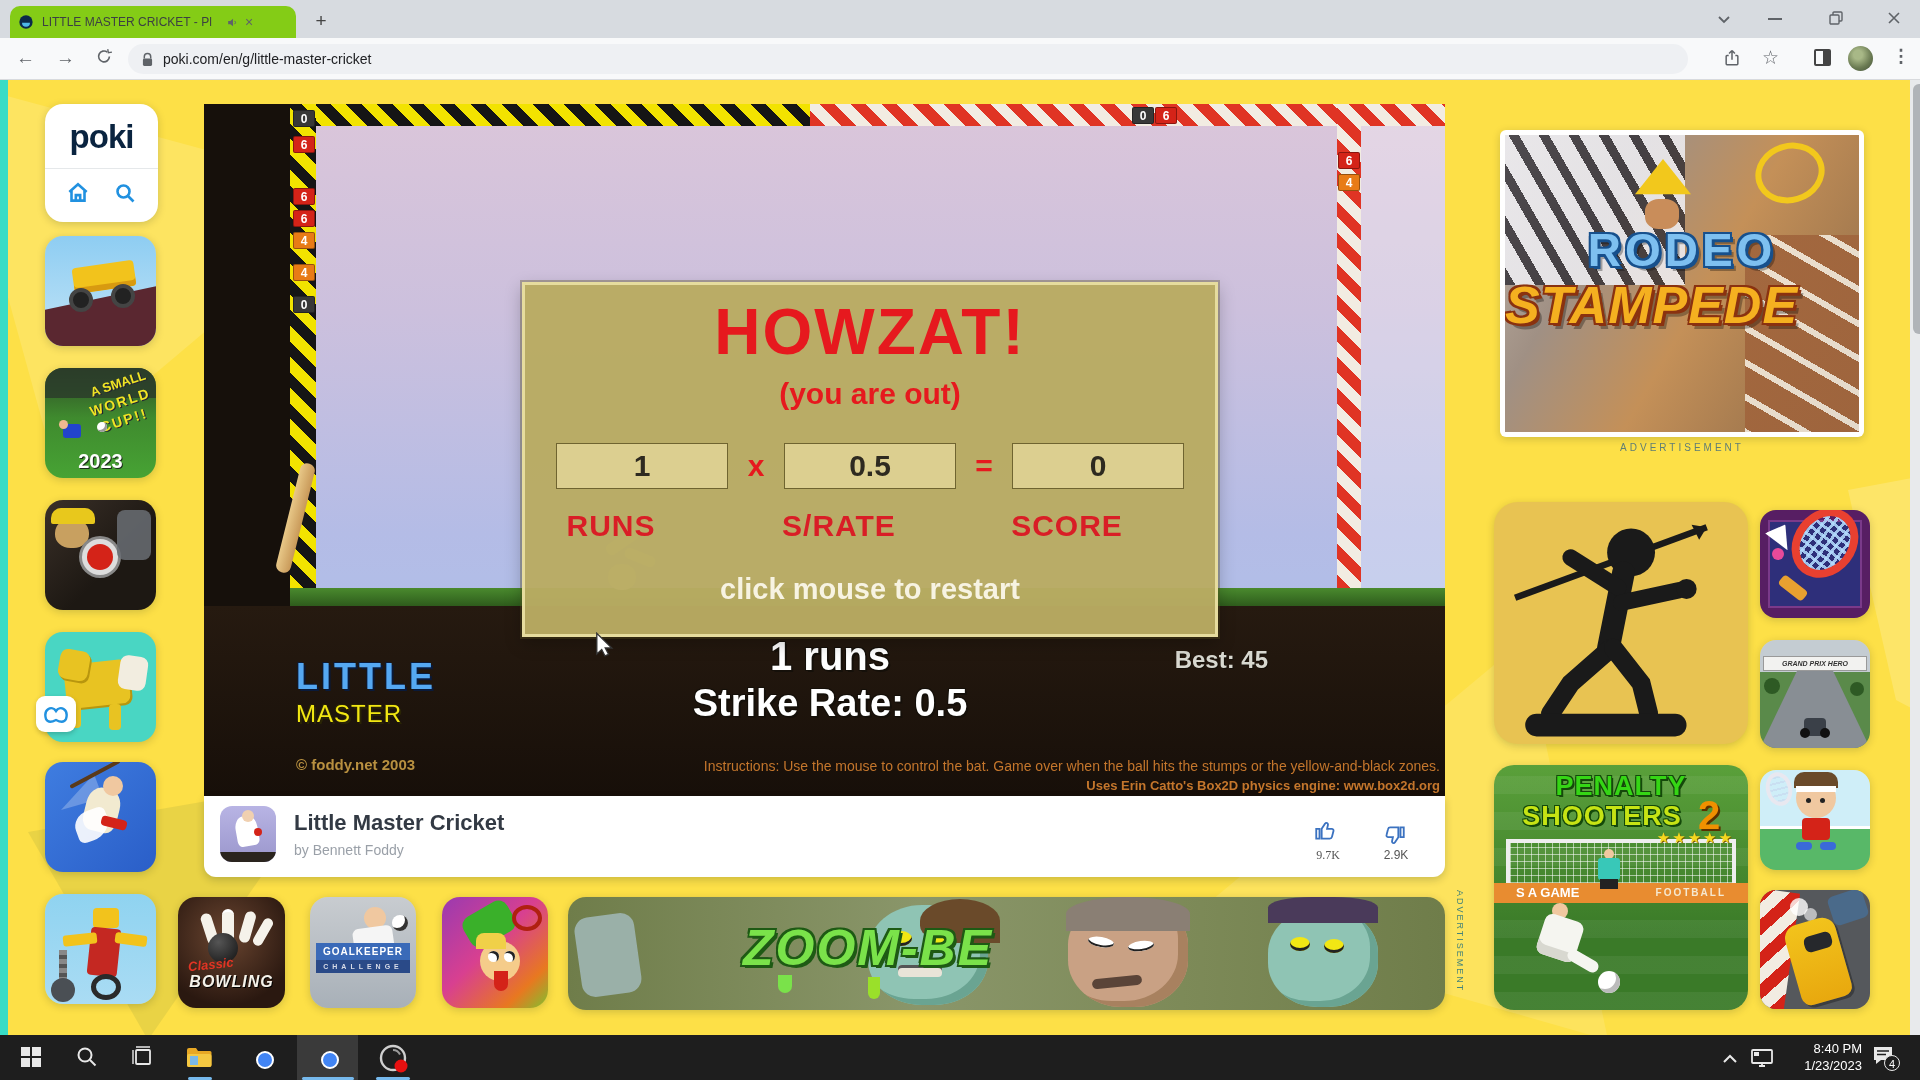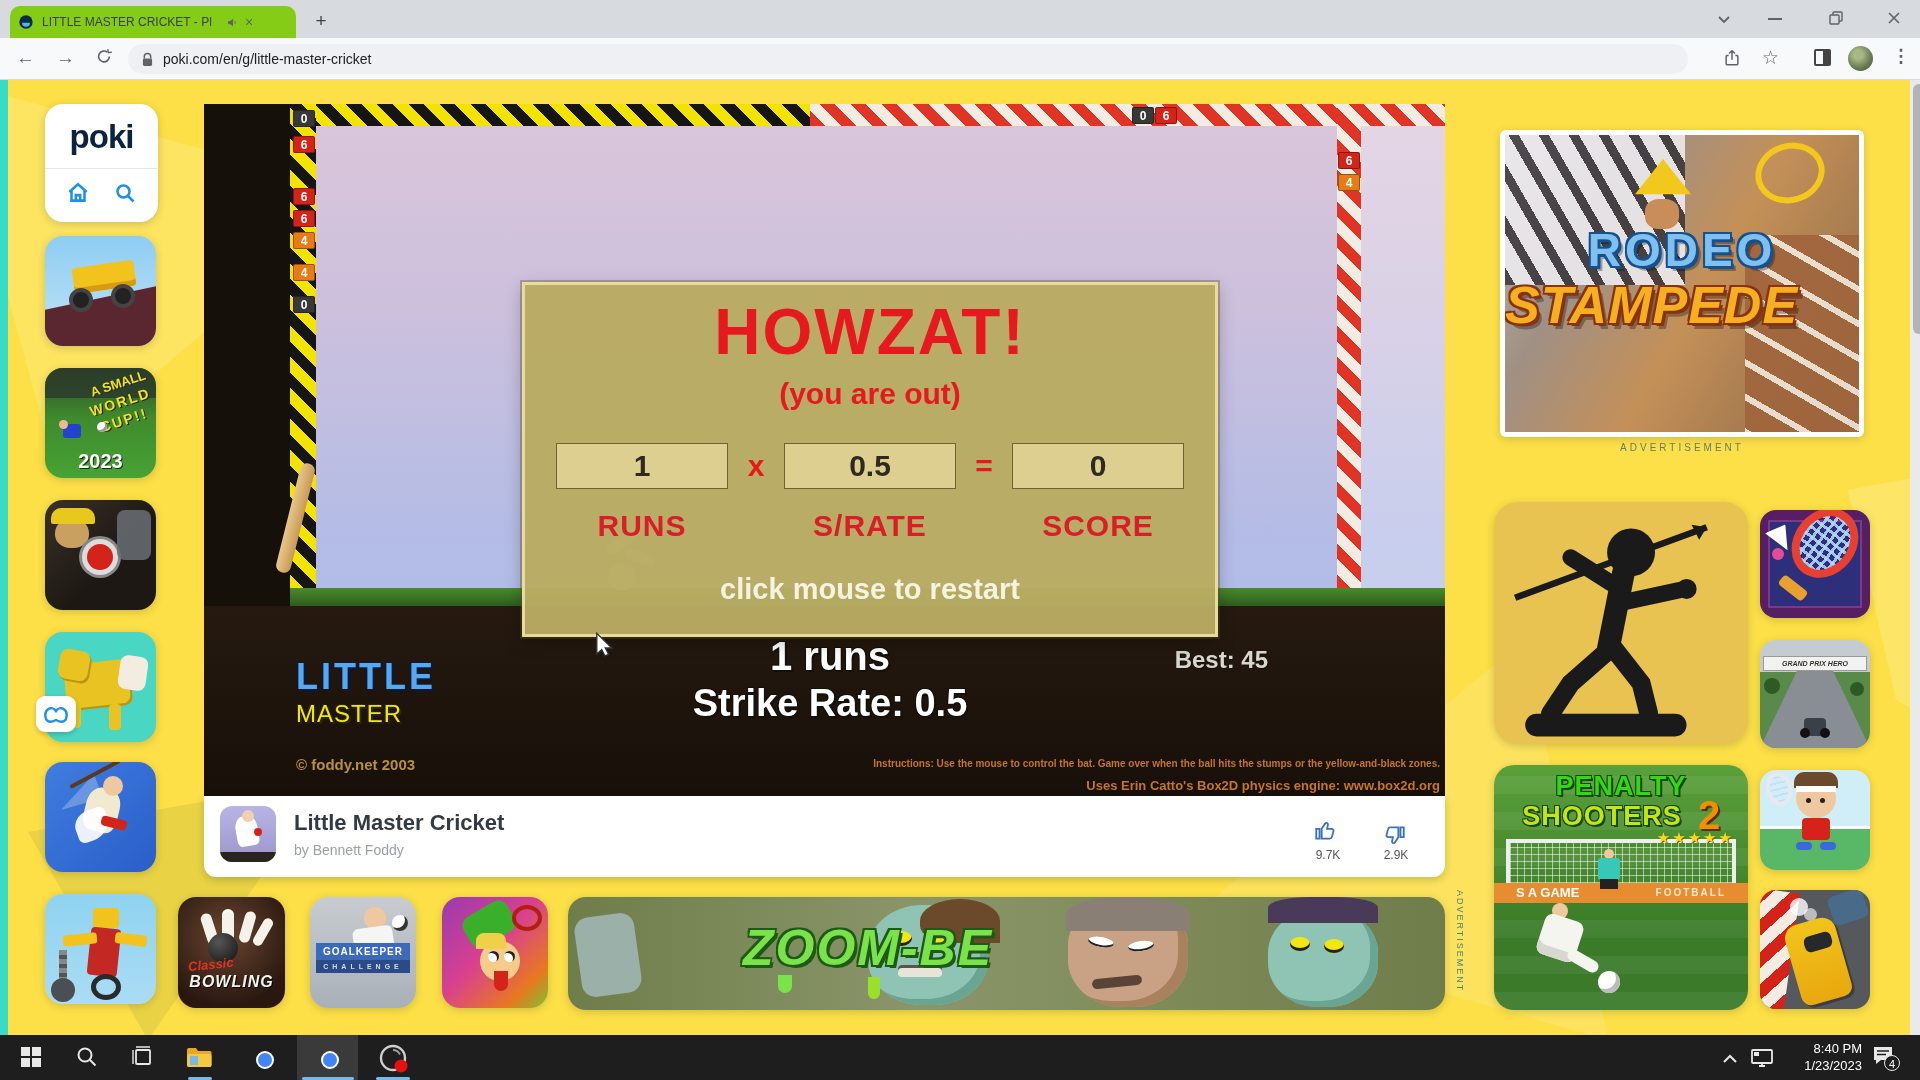--- a/index.html
+++ b/index.html
@@ -31,21 +31,21 @@
     text-align:center;line-height:17px;border:1px solid rgba(0,0,0,.35);}
   .z0{background:#383838}.z6{background:#d42318}.z4{background:#e87b16}
   .panel{left:318px;top:178px;width:696px;height:355px;background:rgba(185,171,98,.97);
     border:3px solid #e6dc9e;box-shadow:0 0 0 2px rgba(90,80,30,.35),0 6px 16px rgba(0,0,0,.25);}
   .ptitle{top:10px;left:0;width:100%;text-align:center;font-size:64px;font-weight:800;color:#e6191e;letter-spacing:2px;}
   .psub{top:92px;left:0;width:100%;text-align:center;font-size:30px;font-weight:bold;color:#e6191e;}
   .vrow{top:158px;left:0;width:100%;display:flex;justify-content:center;}
   .vbox{width:172px;height:46px;background:#dccf90;border:1px solid #6f6430;font-size:30px;font-weight:bold;
     color:#2e2a20;text-align:center;line-height:44px;}
   .vop{width:56px;font-size:30px;font-weight:bold;color:#e6191e;text-align:center;line-height:46px;}
-  .lrow{top:224px;left:0;width:100%;display:flex;justify-content:center;}
+  .lrow{top:224px;left:0;width:100%;display:flex;justify-content:flex-start;}
   .lbl{width:172px;text-align:center;font-size:30px;font-weight:bold;color:#d91e26;letter-spacing:1px;}
   .lsp{width:56px;}
   .restart{top:288px;left:0;width:100%;text-align:center;font-size:29px;font-weight:bold;color:#f7f3e2;}
   .outline-w{text-shadow:2px 2px 0 #15100a,-1px -1px 0 #15100a,1px -1px 0 #15100a,-1px 1px 0 #15100a;}
   .hudbig{font-weight:bold;color:#fff;text-align:center;}
   
   .infobar{left:196px;top:716px;width:1241px;height:81px;background:#fff;border-radius:0 0 12px 12px;
     box-shadow:0 3px 8px rgba(0,30,25,.2);}
   
   .advlabel{font-size:10px;letter-spacing:3px;color:#5f7d76;text-align:center;}
@@ -242,21 +242,21 @@
       <div class="a" style="left:420px;top:448px;width:32px;height:11px;background:#f0ece0;border-radius:5px;transform:rotate(22deg);"></div>
       <div class="a" style="left:404px;top:460px;width:28px;height:26px;background:#ece6d8;border-radius:45%;"></div>
 
       <div class="a hudbig outline-w" style="left:366px;top:530px;width:520px;font-size:40px;">1 runs</div>
       <div class="a hudbig outline-w" style="left:366px;top:578px;width:520px;font-size:38px;">Strike Rate: 0.5</div>
       <div class="a" style="left:854px;top:542px;width:210px;text-align:right;font-size:24px;font-weight:bold;color:#d8d8d0;text-shadow:1px 1px 0 #15100a;">Best: 45</div>
 
       <div class="a" style="left:92px;top:552px;font-size:36px;font-weight:800;letter-spacing:3px;color:#55a8f2;text-shadow:2px 2px 0 #0a1a3a,-1px -1px 0 #0a1a3a;">LITTLE</div>
       <div class="a" style="left:92px;top:596px;font-size:24px;font-weight:400;letter-spacing:1px;color:#f2e713;text-shadow:2px 2px 0 #2a2505,-1px -1px 0 #2a2505;">MASTER</div>
       <div class="a" style="left:92px;top:652px;font-size:15px;font-weight:bold;color:#b89040;">© foddy.net 2003</div>
-      <div class="a" style="left:236px;top:654px;width:1000px;text-align:right;font-size:10px;font-weight:bold;color:#c4762c;">Instructions: Use the mouse to control the bat. Game over when the ball hits the stumps or the yellow-and-black zones.</div>
+      <div class="a" style="left:236px;top:654px;width:1000px;text-align:right;font-size:14px;font-weight:normal;color:#c4762c;">Instructions: Use the mouse to control the bat. Game over when the ball hits the stumps or the yellow-and-black zones.</div>
       <div class="a" style="left:236px;top:674px;width:1000px;text-align:right;font-size:13px;font-weight:bold;color:#c4762c;">Uses Erin Catto's Box2D physics engine: www.box2d.org</div>
 
       <div class="a panel">
         <div class="a ptitle">HOWZAT!</div>
         <div class="a psub">(you are out)</div>
         <div class="a vrow">
           <div class="vbox">1</div>
           <div class="vop">x</div>
           <div class="vbox">0.5</div>
           <div class="vop">=</div>
@@ -286,21 +286,21 @@
         <div class="a" style="left:34px;top:22px;width:8px;height:8px;background:#d42318;border-radius:50%;"></div>
         <div class="a" style="left:0;top:46px;width:56px;height:10px;background:#2a241e;"></div>
       </div>
       <div class="a" style="left:90px;top:14px;font-size:22px;font-weight:800;color:#333a44;">Little Master Cricket</div>
       <div class="a" style="left:90px;top:46px;font-size:14px;color:#9aa0a8;">by Bennett Foddy</div>
       <div class="a" style="left:1108px;top:22px;">
         <svg width="28" height="26" viewBox="0 0 24 24">
             <path d="M3 10h3v9H3z M8 19h7.5c1 0 1.8-.7 2-1.6l1.4-5.4c.3-1-.5-2-1.6-2H13l.8-3.7c.2-.9-.5-1.8-1.4-1.8-.5 0-1 .3-1.2.7L8 10z" fill="none" stroke="#3b72c0" stroke-width="1.7"></path>
           </svg>
       </div>
-      <div class="a" style="left:1104px;top:52px;width:40px;text-align:center;font-size:12px;color:#555;">9.7K</div>
+      <div class="a" style="left:1104px;top:52px;width:40px;text-align:center;font-size:12px;color:#555;font-family:Liberation Serif, serif;">9.7K</div>
       <div class="a" style="left:1176px;top:22px;transform:rotate(180deg);">
         <svg width="28" height="26" viewBox="0 0 24 24">
             <path d="M3 10h3v9H3z M8 19h7.5c1 0 1.8-.7 2-1.6l1.4-5.4c.3-1-.5-2-1.6-2H13l.8-3.7c.2-.9-.5-1.8-1.4-1.8-.5 0-1 .3-1.2.7L8 10z" fill="none" stroke="#3b72c0" stroke-width="1.7"></path>
           </svg>
       </div>
       <div class="a" style="left:1172px;top:52px;width:40px;text-align:center;font-size:12px;color:#555;">2.9K</div>
     </div>
 
     <div class="card" style="left:170px;top:817px;width:107px;height:111px;background:radial-gradient(circle at 45% 35%,#6a4530,#2a1810 75%);">
       <div class="a" style="left:44px;top:12px;width:12px;height:34px;background:#f5f2ea;border-radius:6px;box-shadow:0 6px 0 -2px rgba(0,0,0,.2);border-top:3px solid #fff;"></div>

